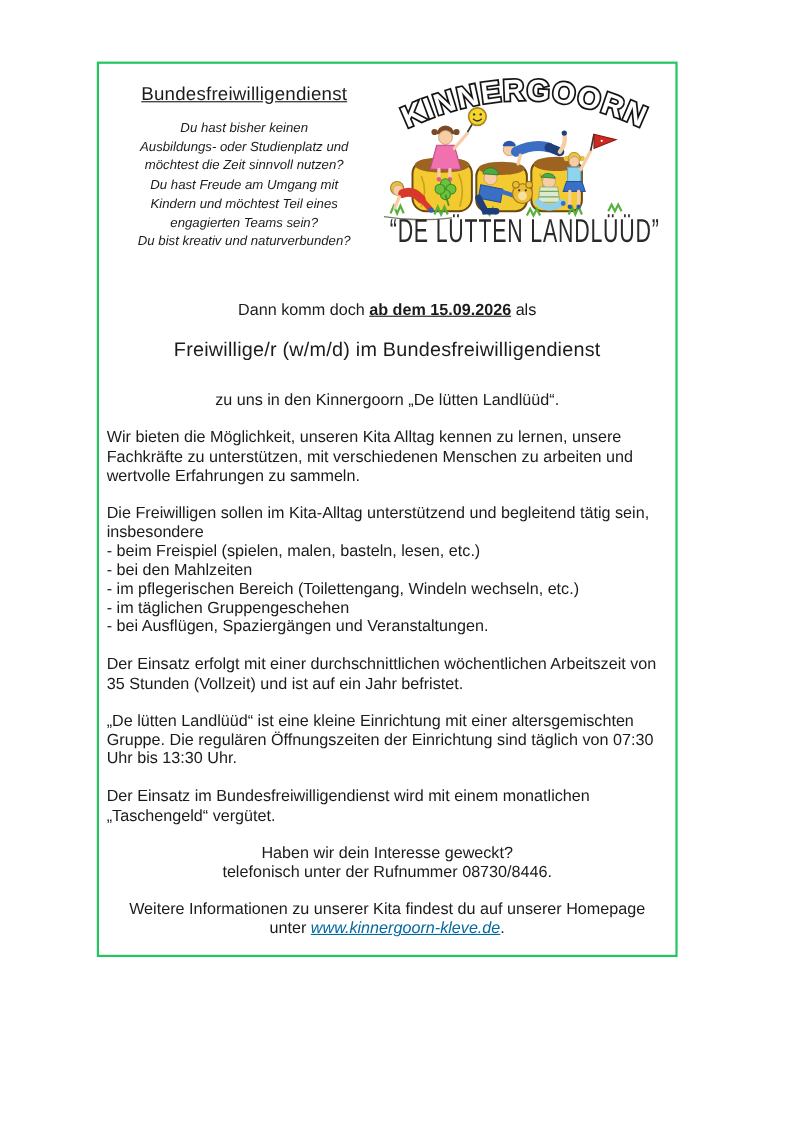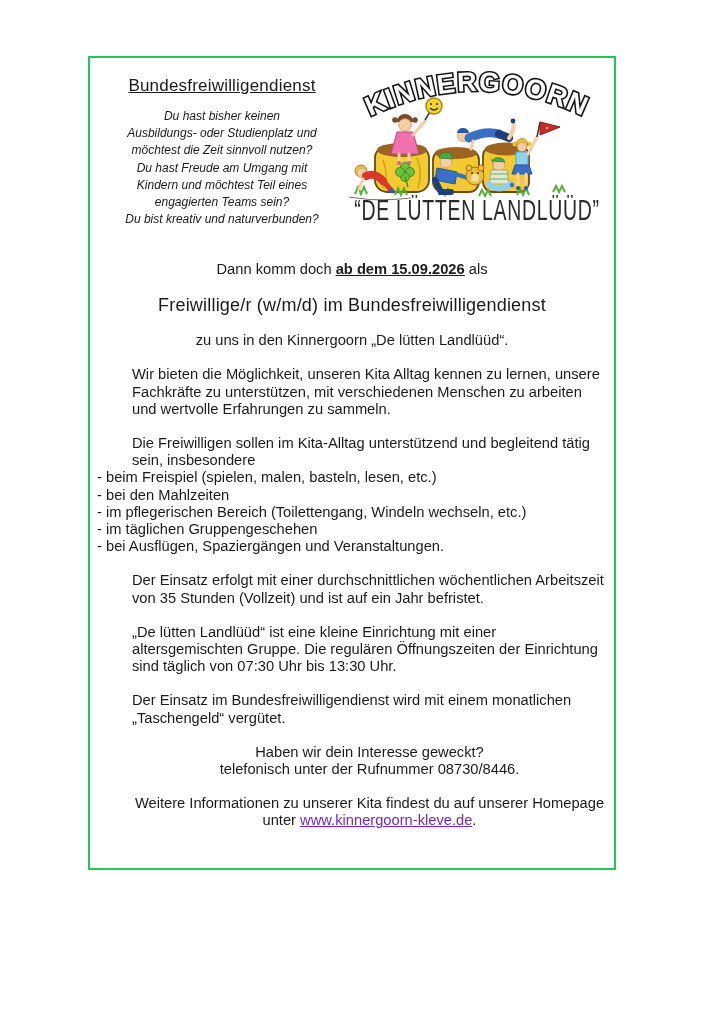--- a/index.html
+++ b/index.html
@@ -29,30 +29,30 @@
   }
   .intro {
     font-style: italic;
     font-size: 12px; line-height: 17.2px;
     white-space: pre-line;
   }
   .logo-box { width: 262px; margin-left: auto; }
   .logo-box svg { display: block; }
   .body-text { font-size: 14.7px; line-height: 17.2px; }
   .center { text-align: center; }
-  .start-line { margin-top: 27px; }
+  .start-line { margin-top: 40px; }
   .bold-underline { font-weight: bold; text-decoration: underline; }
   .main-title {
     font-size: 18px; line-height: 22px; font-weight: normal;
     text-align: center; margin-top: 16px; letter-spacing: 0.2px;
   }
-  .location-line { margin-top: 16px; }
-  .block { margin-top: 17px; margin-left: 35px; }
+  .location-line { margin-top: 27px; }
+  .block { margin-top: 17px; }
   .contact-line { display: block; }
-  .link { color: #6d28d9; text-decoration: underline; cursor: pointer; }
+  .link { color: #0369a1; text-decoration: underline; cursor: pointer; font-style: italic; }
   .arch-text {
     font-family: "Liberation Sans", sans-serif;
     font-weight: bold; font-size: 27px; letter-spacing: 1.5px;
     fill: #ffffff; stroke: #141414; stroke-width: 3.2px;
     paint-order: stroke;
   }
   .logo-subtitle-text {
     font-family: "Liberation Sans", sans-serif;
     font-size: 27px; letter-spacing: 1px; fill: #2a2a2a;
   }

